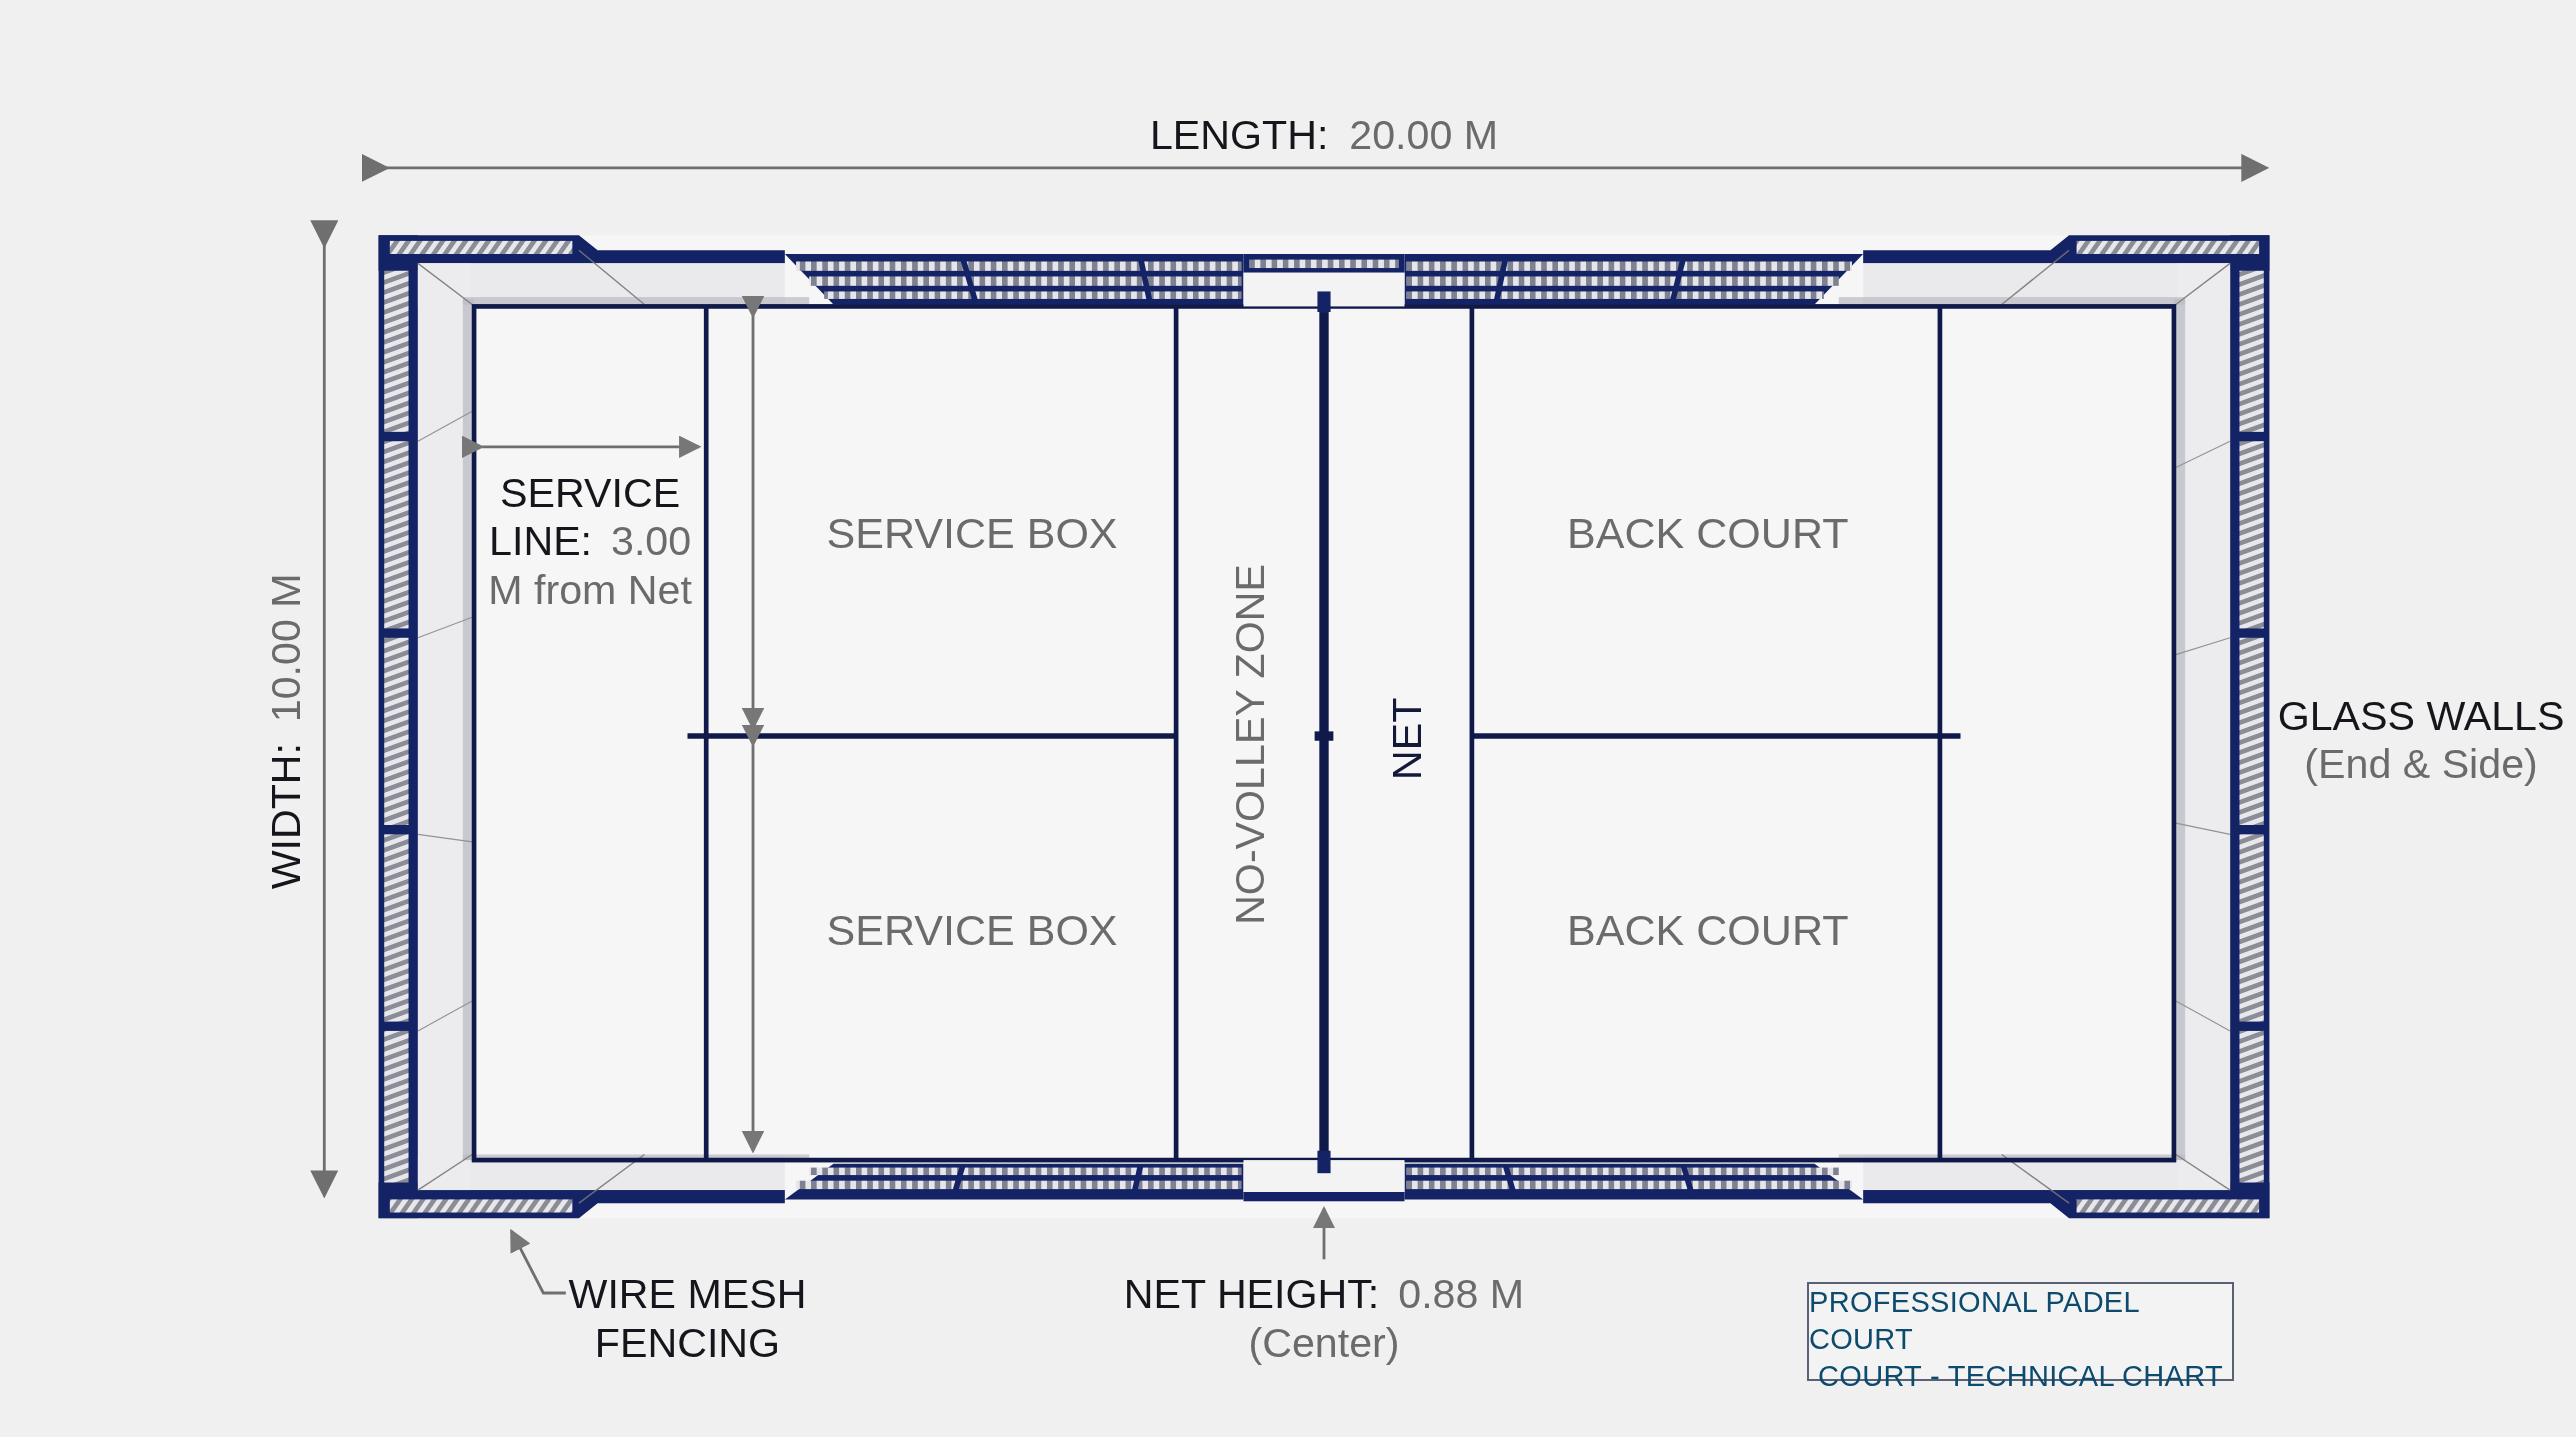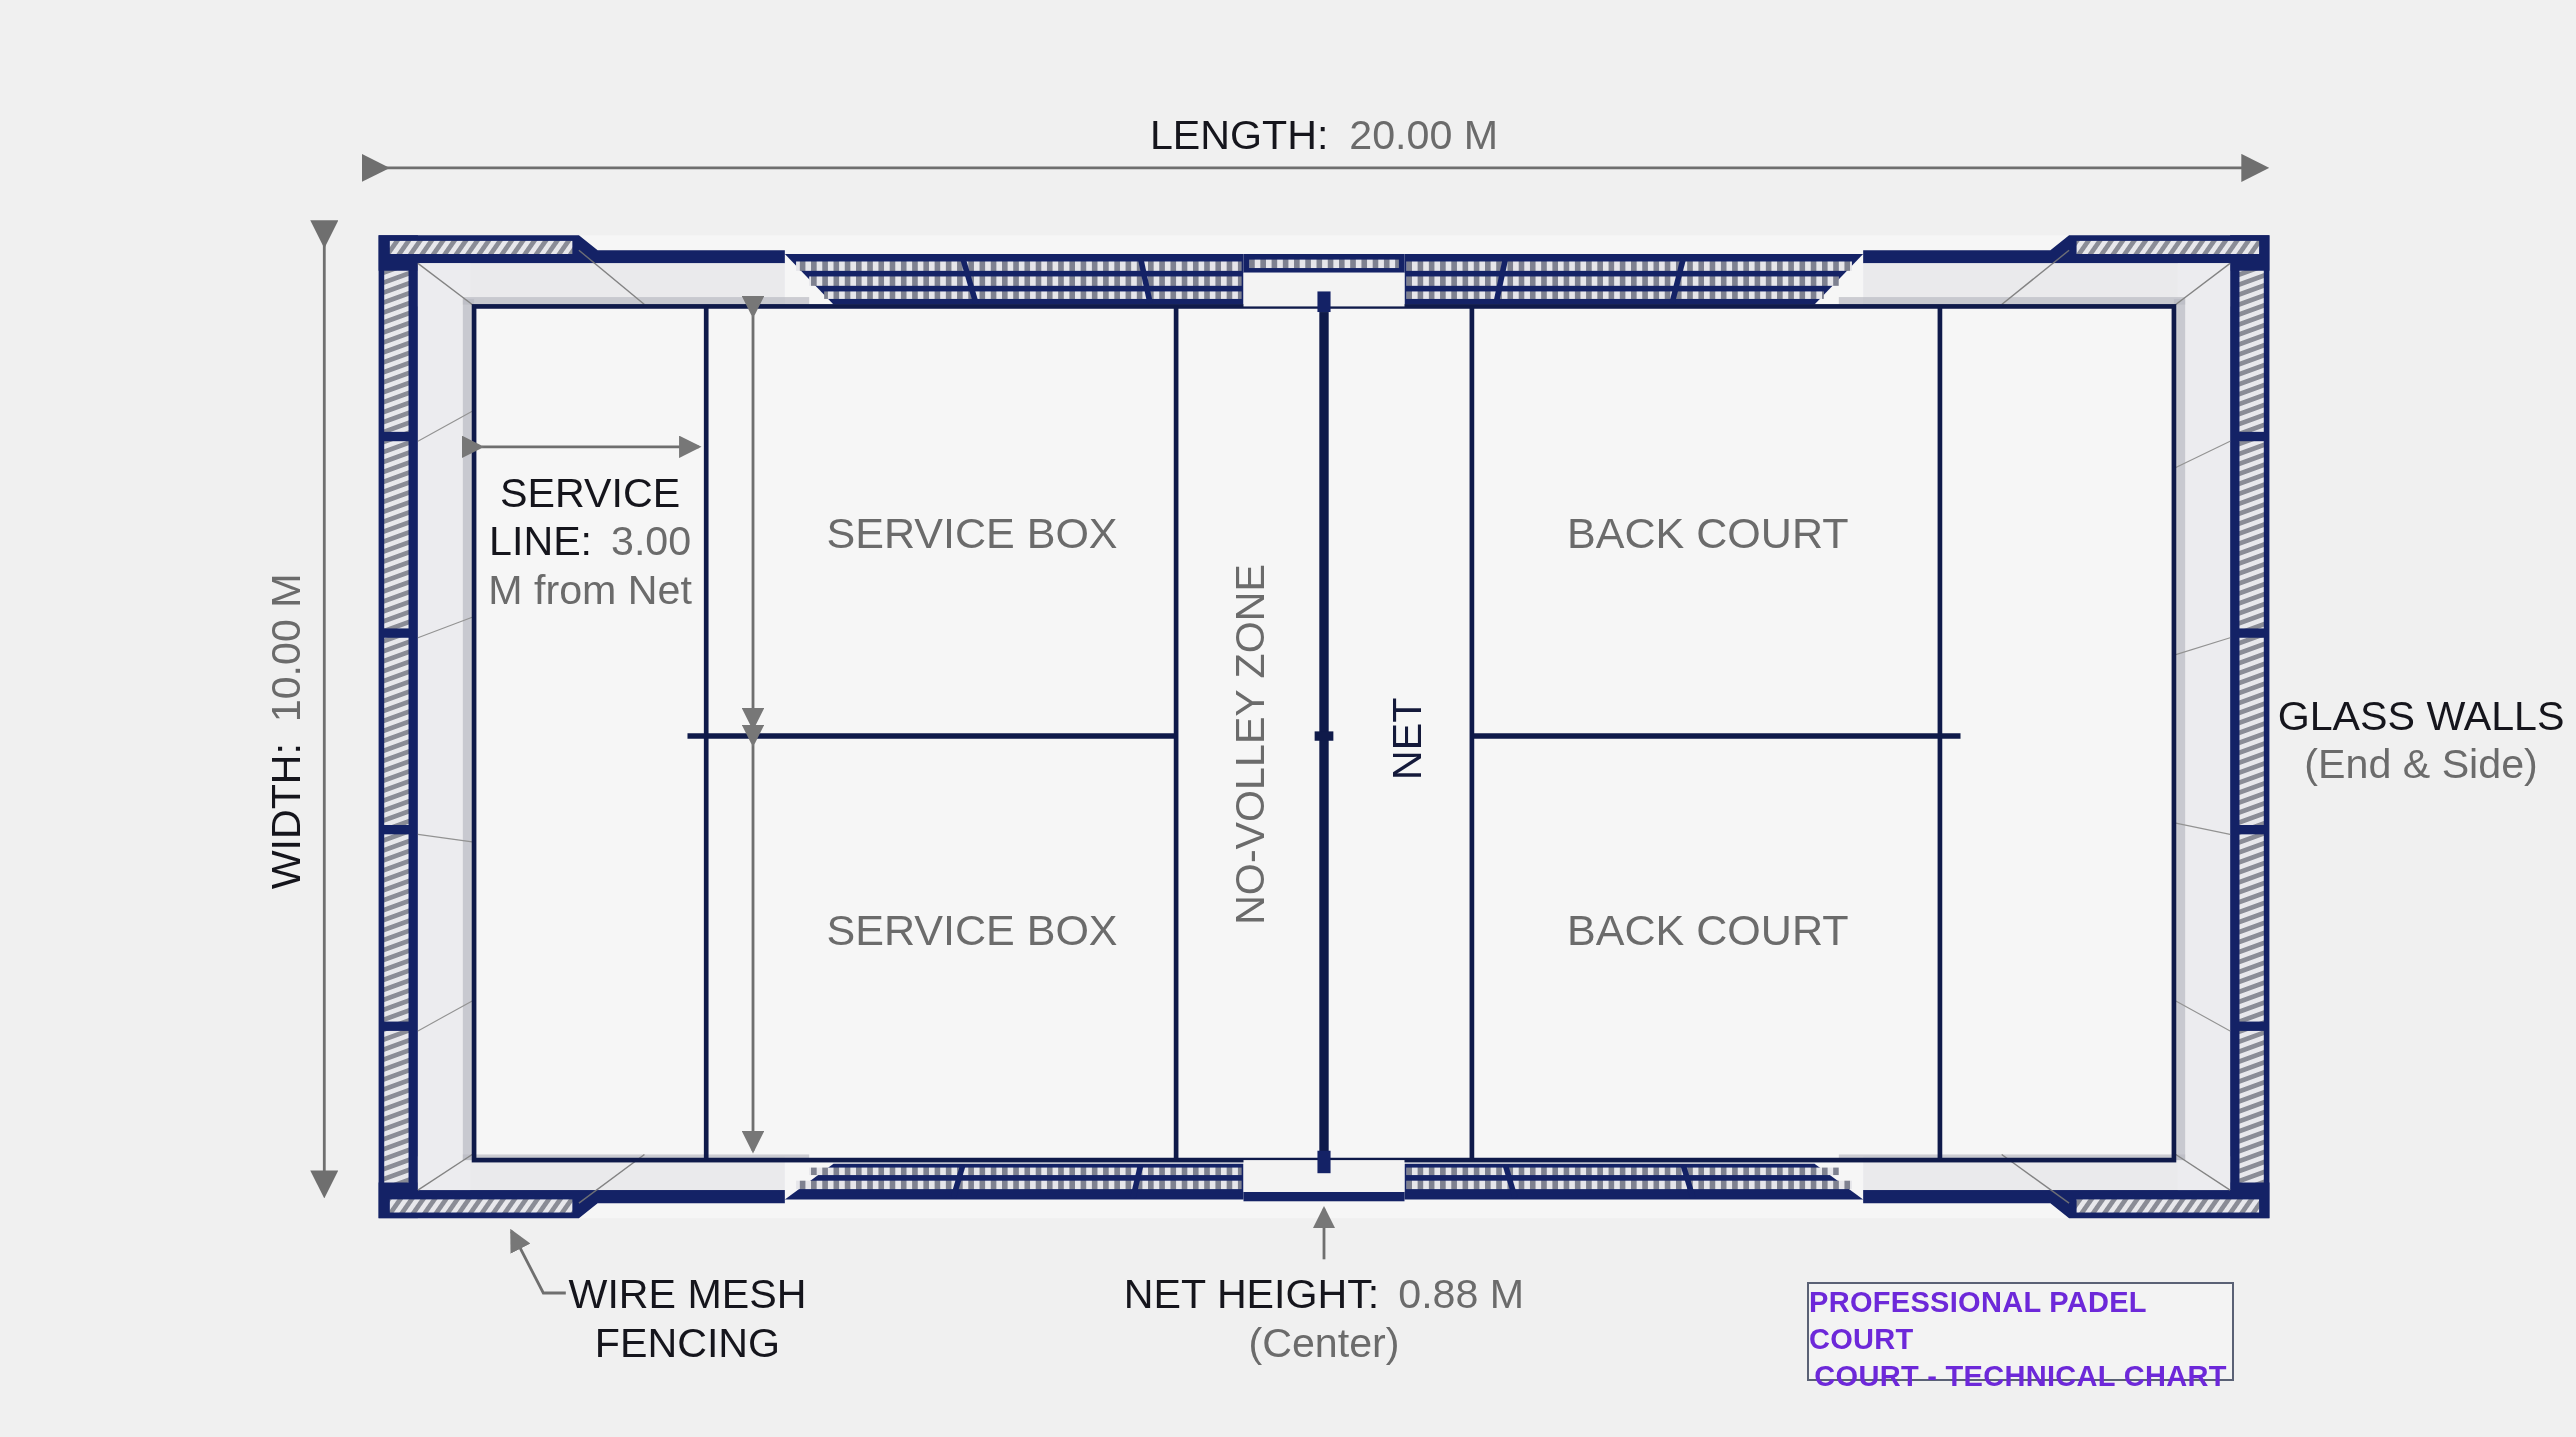--- a/index.html
+++ b/index.html
@@ -11,21 +11,21 @@
   }
   .stage { position:absolute; left:0; top:18px; width:2576px; height:1438px;padding-left:36px; }
   svg text { font-family:"Liberation Sans", "DejaVu Sans", sans-serif; }
   .lbl-dark { fill:#15151c; }
   .lbl-grey { fill:#6b6b6b; }
   .lbl-navy { fill:#14193a; }
   .title-box {
     position:absolute; left:1807px; top:1282px; width:427px; height:99px;
     border:2.8px solid #5a6175; background:#f3f3f3; box-sizing:border-box;
     display:flex; flex-direction:column; align-items:center; justify-content:space-between;
-    color:#6d28d9; font-weight:bold; font-size:29px; line-height:37px; letter-spacing:0.3px;
+    color:#0c4a6e; font-weight:normal; font-size:29px; line-height:37px; letter-spacing:0.3px;
   }
 </style>
 </head>
 <body>
 
 <div class="stage">
 <svg width="2576" height="1438" viewBox="0 0 2752 1536" xmlns="http://www.w3.org/2000/svg">
   <defs>
     <pattern id="meshH" width="10" height="10" patternUnits="userSpaceOnUse" patternTransform="rotate(35)">
       <rect width="10" height="10" fill="#e8e8ec"></rect>

